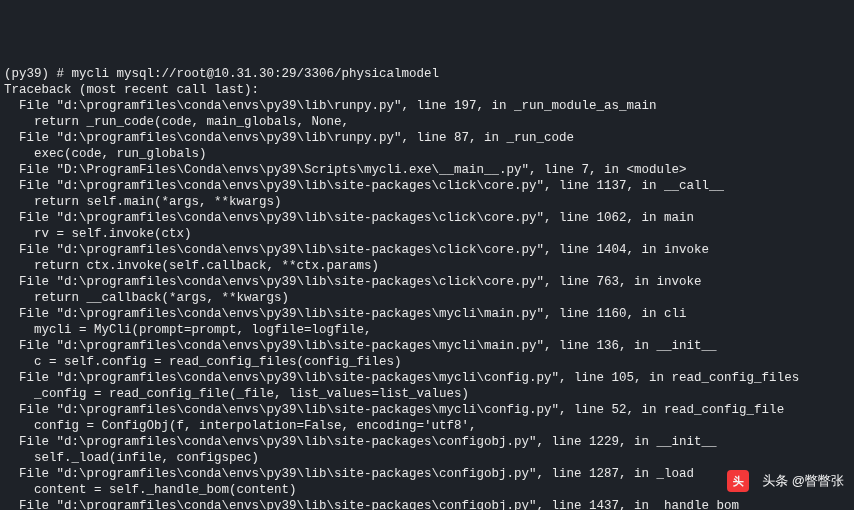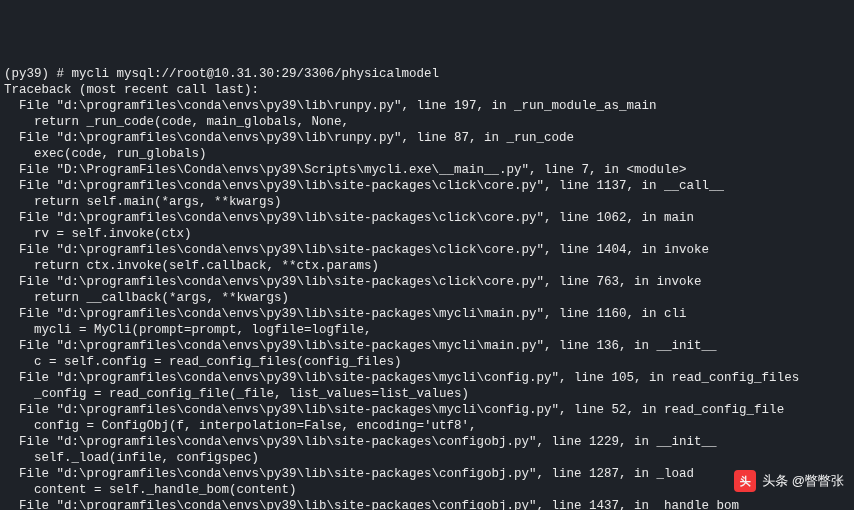--- a/index.html
+++ b/index.html
@@ -46,20 +46,21 @@
       color: #fff;
       font-weight: bold;
       font-size: 11px;
       font-family: sans-serif;
     }
     .watermark-text {
       color: #ffffff;
       font-family: sans-serif;
       font-size: 13px;
       font-weight: 500;
+      margin-left: 7px;
     }
   </style>
 </head>
 <body>
 
 
 
 <div class="terminal" id="terminal-container"><span class="line">(py39) # mycli mysql://root@10.31.30:29/3306/physicalmodel</span><span class="line">Traceback (most recent call last):</span><span class="line">  File "d:\programfiles\conda\envs\py39\lib\runpy.py", line 197, in _run_module_as_main</span><span class="line">    return _run_code(code, main_globals, None,</span><span class="line">  File "d:\programfiles\conda\envs\py39\lib\runpy.py", line 87, in _run_code</span><span class="line">    exec(code, run_globals)</span><span class="line">  File "D:\ProgramFiles\Conda\envs\py39\Scripts\mycli.exe\__main__.py", line 7, in &lt;module&gt;</span><span class="line">  File "d:\programfiles\conda\envs\py39\lib\site-packages\click\core.py", line 1137, in __call__</span><span class="line">    return self.main(*args, **kwargs)</span><span class="line">  File "d:\programfiles\conda\envs\py39\lib\site-packages\click\core.py", line 1062, in main</span><span class="line">    rv = self.invoke(ctx)</span><span class="line">  File "d:\programfiles\conda\envs\py39\lib\site-packages\click\core.py", line 1404, in invoke</span><span class="line">    return ctx.invoke(self.callback, **ctx.params)</span><span class="line">  File "d:\programfiles\conda\envs\py39\lib\site-packages\click\core.py", line 763, in invoke</span><span class="line">    return __callback(*args, **kwargs)</span><span class="line">  File "d:\programfiles\conda\envs\py39\lib\site-packages\mycli\main.py", line 1160, in cli</span><span class="line">    mycli = MyCli(prompt=prompt, logfile=logfile,</span><span class="line">  File "d:\programfiles\conda\envs\py39\lib\site-packages\mycli\main.py", line 136, in __init__</span><span class="line">    c = self.config = read_config_files(config_files)</span><span class="line">  File "d:\programfiles\conda\envs\py39\lib\site-packages\mycli\config.py", line 105, in read_config_files</span><span class="line">    _config = read_config_file(_file, list_values=list_values)</span><span class="line">  File "d:\programfiles\conda\envs\py39\lib\site-packages\mycli\config.py", line 52, in read_config_file</span><span class="line">    config = ConfigObj(f, interpolation=False, encoding='utf8',</span><span class="line">  File "d:\programfiles\conda\envs\py39\lib\site-packages\configobj.py", line 1229, in __init__</span><span class="line">    self._load(infile, configspec)</span><span class="line">  File "d:\programfiles\conda\envs\py39\lib\site-packages\configobj.py", line 1287, in _load</span><span class="line">    content = self._handle_bom(content)</span><span class="line">  File "d:\programfiles\conda\envs\py39\lib\site-packages\configobj.py", line 1437, in _handle_bom</span></div>
 
 <div class="watermark">

